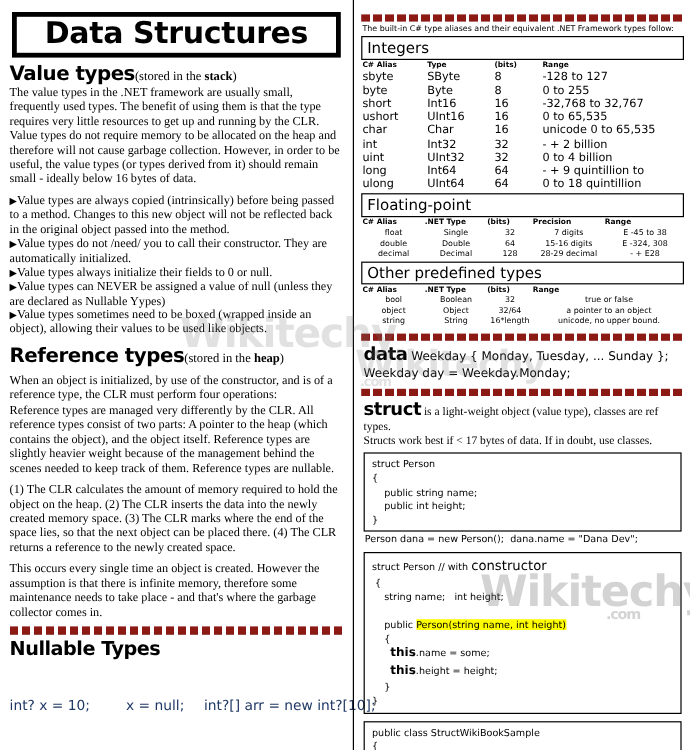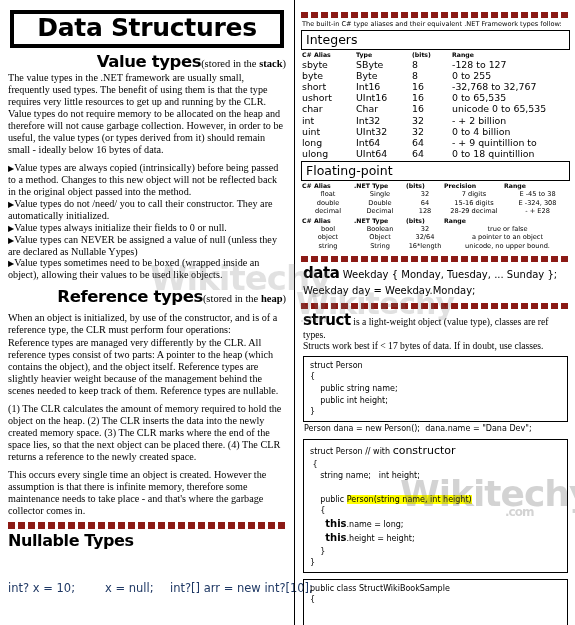--- a/index.html
+++ b/index.html
@@ -28,21 +28,21 @@
   .title-box .t{
     font-family:"DejaVu Sans", sans-serif;
     font-weight:bold;
     font-size:25px;
     letter-spacing:-0.3px;
     line-height:1.05;
   }
 
   
   .sec-head{
-    display:flex;align-items:baseline;justify-content:flex-end;
+    display:flex;align-items:baseline;justify-content:flex-start;
     margin-top:2px;
   }
   .sec-head .h{
     font-family:"DejaVu Sans", sans-serif;
     font-weight:bold;
     font-size:16.5px;
     line-height:1.1;
     letter-spacing:-0.4px;
   }
   .sec-head .sub{
@@ -363,20 +363,23 @@
           <tr>
               <td>decimal</td>
               <td>Decimal</td>
               <td>128</td>
               <td>28-29 decimal</td>
               <td>- + E28</td>
             </tr>
         </tbody>
       </table>
 
+      <div class="tbl-box" style="margin-top:2px;">
+        <div class="tbl-title">Other predefined types</div>
+      </div>
       <table class="tbl small">
         <thead>
             <tr>
           <th class="fw1">C# Alias</th>
           <th class="fw2">.NET Type</th>
           <th class="fw3">(bits)</th>
           <th class="fw5">Range</th>
         </tr>
           </thead>
         <tbody>
@@ -415,21 +418,21 @@
     public int height;
 }</span></div>
       <div class="codeline">Person dana = new Person();  dana.name = "Dana Dev";</div>
 
       <div class="codebox m2"><span>struct Person // with </span><span class="big-kw">constructor</span>
 <span> {</span>
 <span>    string name;   int height;</span>
 
 <span>    public </span><span class="hl-yellow">Person(string name, int height)</span>
 <span>    {</span>
-      <span class="bold-this">this</span><span>.name = long;</span>
+      <span class="bold-this">this</span><span>.name = some;</span>
       <span class="bold-this">this</span><span>.height = height;</span>
 <span>    }</span>
 <span>}</span></div>
 
       <div class="codebox m2"><span>public class StructWikiBookSample</span>
 <span>{</span>
 
 
 
 

